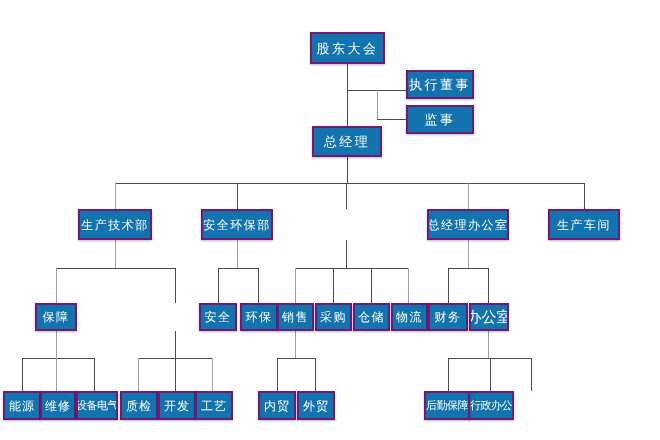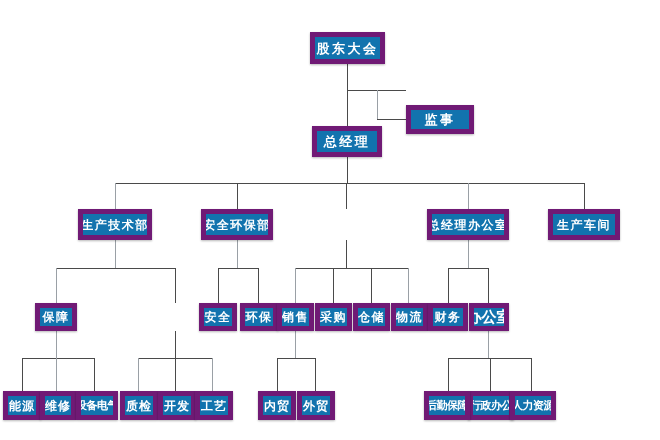--- a/index.html
+++ b/index.html
@@ -13,28 +13,28 @@
   #chart-canvas {
     position: relative;
     width: 660px;
     height: 440px;
     background: #ffffff;
     overflow: hidden;
   }
   .node {
     position: absolute;
     background: #1273ae;
-    border: 5px solid #701a75;
+    border: 2px solid #701a75;
     box-sizing: border-box;
     color: #ffffff;
     display: flex;
     align-items: center;
     justify-content: center;
     text-align: center;
-    font-weight: bold;
+    font-weight: normal;
     line-height: 1;
     letter-spacing: 0.5px;
     white-space: nowrap;
     overflow: hidden;
     box-shadow: 0 1px 2px rgba(0,0,0,0.28);
   }
   .node.lvl1 { font-size: 13px; letter-spacing: 2.5px; }
   .node.lvl2 { font-size: 12px; letter-spacing: 1.5px; }
   .node.lvl3 { font-size: 12px; letter-spacing: 1.5px; }
   .node.lvl4 { font-size: 12px; letter-spacing: 1px; }
@@ -111,20 +111,21 @@
   <div class="conn v" style="left:488px; top:268px; height:35px;"></div>
 
   <div class="conn v grey" style="left:488px; top:331px; height:27px;"></div>
   <div class="conn h" style="left:448px; top:358px; width:83px;"></div>
   <div class="conn v" style="left:448px; top:358px; height:33px;"></div>
   <div class="conn v" style="left:490px; top:358px; height:33px;"></div>
   <div class="conn v" style="left:531px; top:358px; height:33px;"></div>
 
   <div class="node lvl1" style="left:310px; top:32px; width:75px; height:32px;">股东大会</div>
 
+  <div class="node lvl1" style="left:406px; top:70px; width:68px; height:29px;">执行董事</div>
 
   <div class="node lvl1" style="left:406px; top:105px; width:68px; height:29px;">监事</div>
 
   <div class="node lvl1" style="left:312px; top:126px; width:70px; height:31px;">总经理</div>
 
   <div class="node lvl2" style="left:201px; top:209px; width:72px; height:31px;">安全环保部</div>
 
   <div class="node lvl2" style="left:78px; top:209px; width:74px; height:31px;">生产技术部</div>
 
 
@@ -164,15 +165,14 @@
   <div class="node lvl4" style="left:195px; top:391px; width:38px; height:29px;">工艺</div>
 
   <div class="node lvl4" style="left:258px; top:391px; width:38px; height:29px;">内贸</div>
 
   <div class="node lvl4" style="left:297px; top:391px; width:38px; height:29px;">外贸</div>
 
   <div class="node lvl4 tighter" style="left:468px; top:391px; width:46px; height:29px;">行政办公</div>
 
   <div class="node lvl4 tighter" style="left:424px; top:391px; width:46px; height:29px;">后勤保障</div>
 
-  <div class="node lvl4 tighter" style="left:510px; top:391px; width:46px; height:29px;">人力资源</div>
 
 </div>
 
 </body></html>

